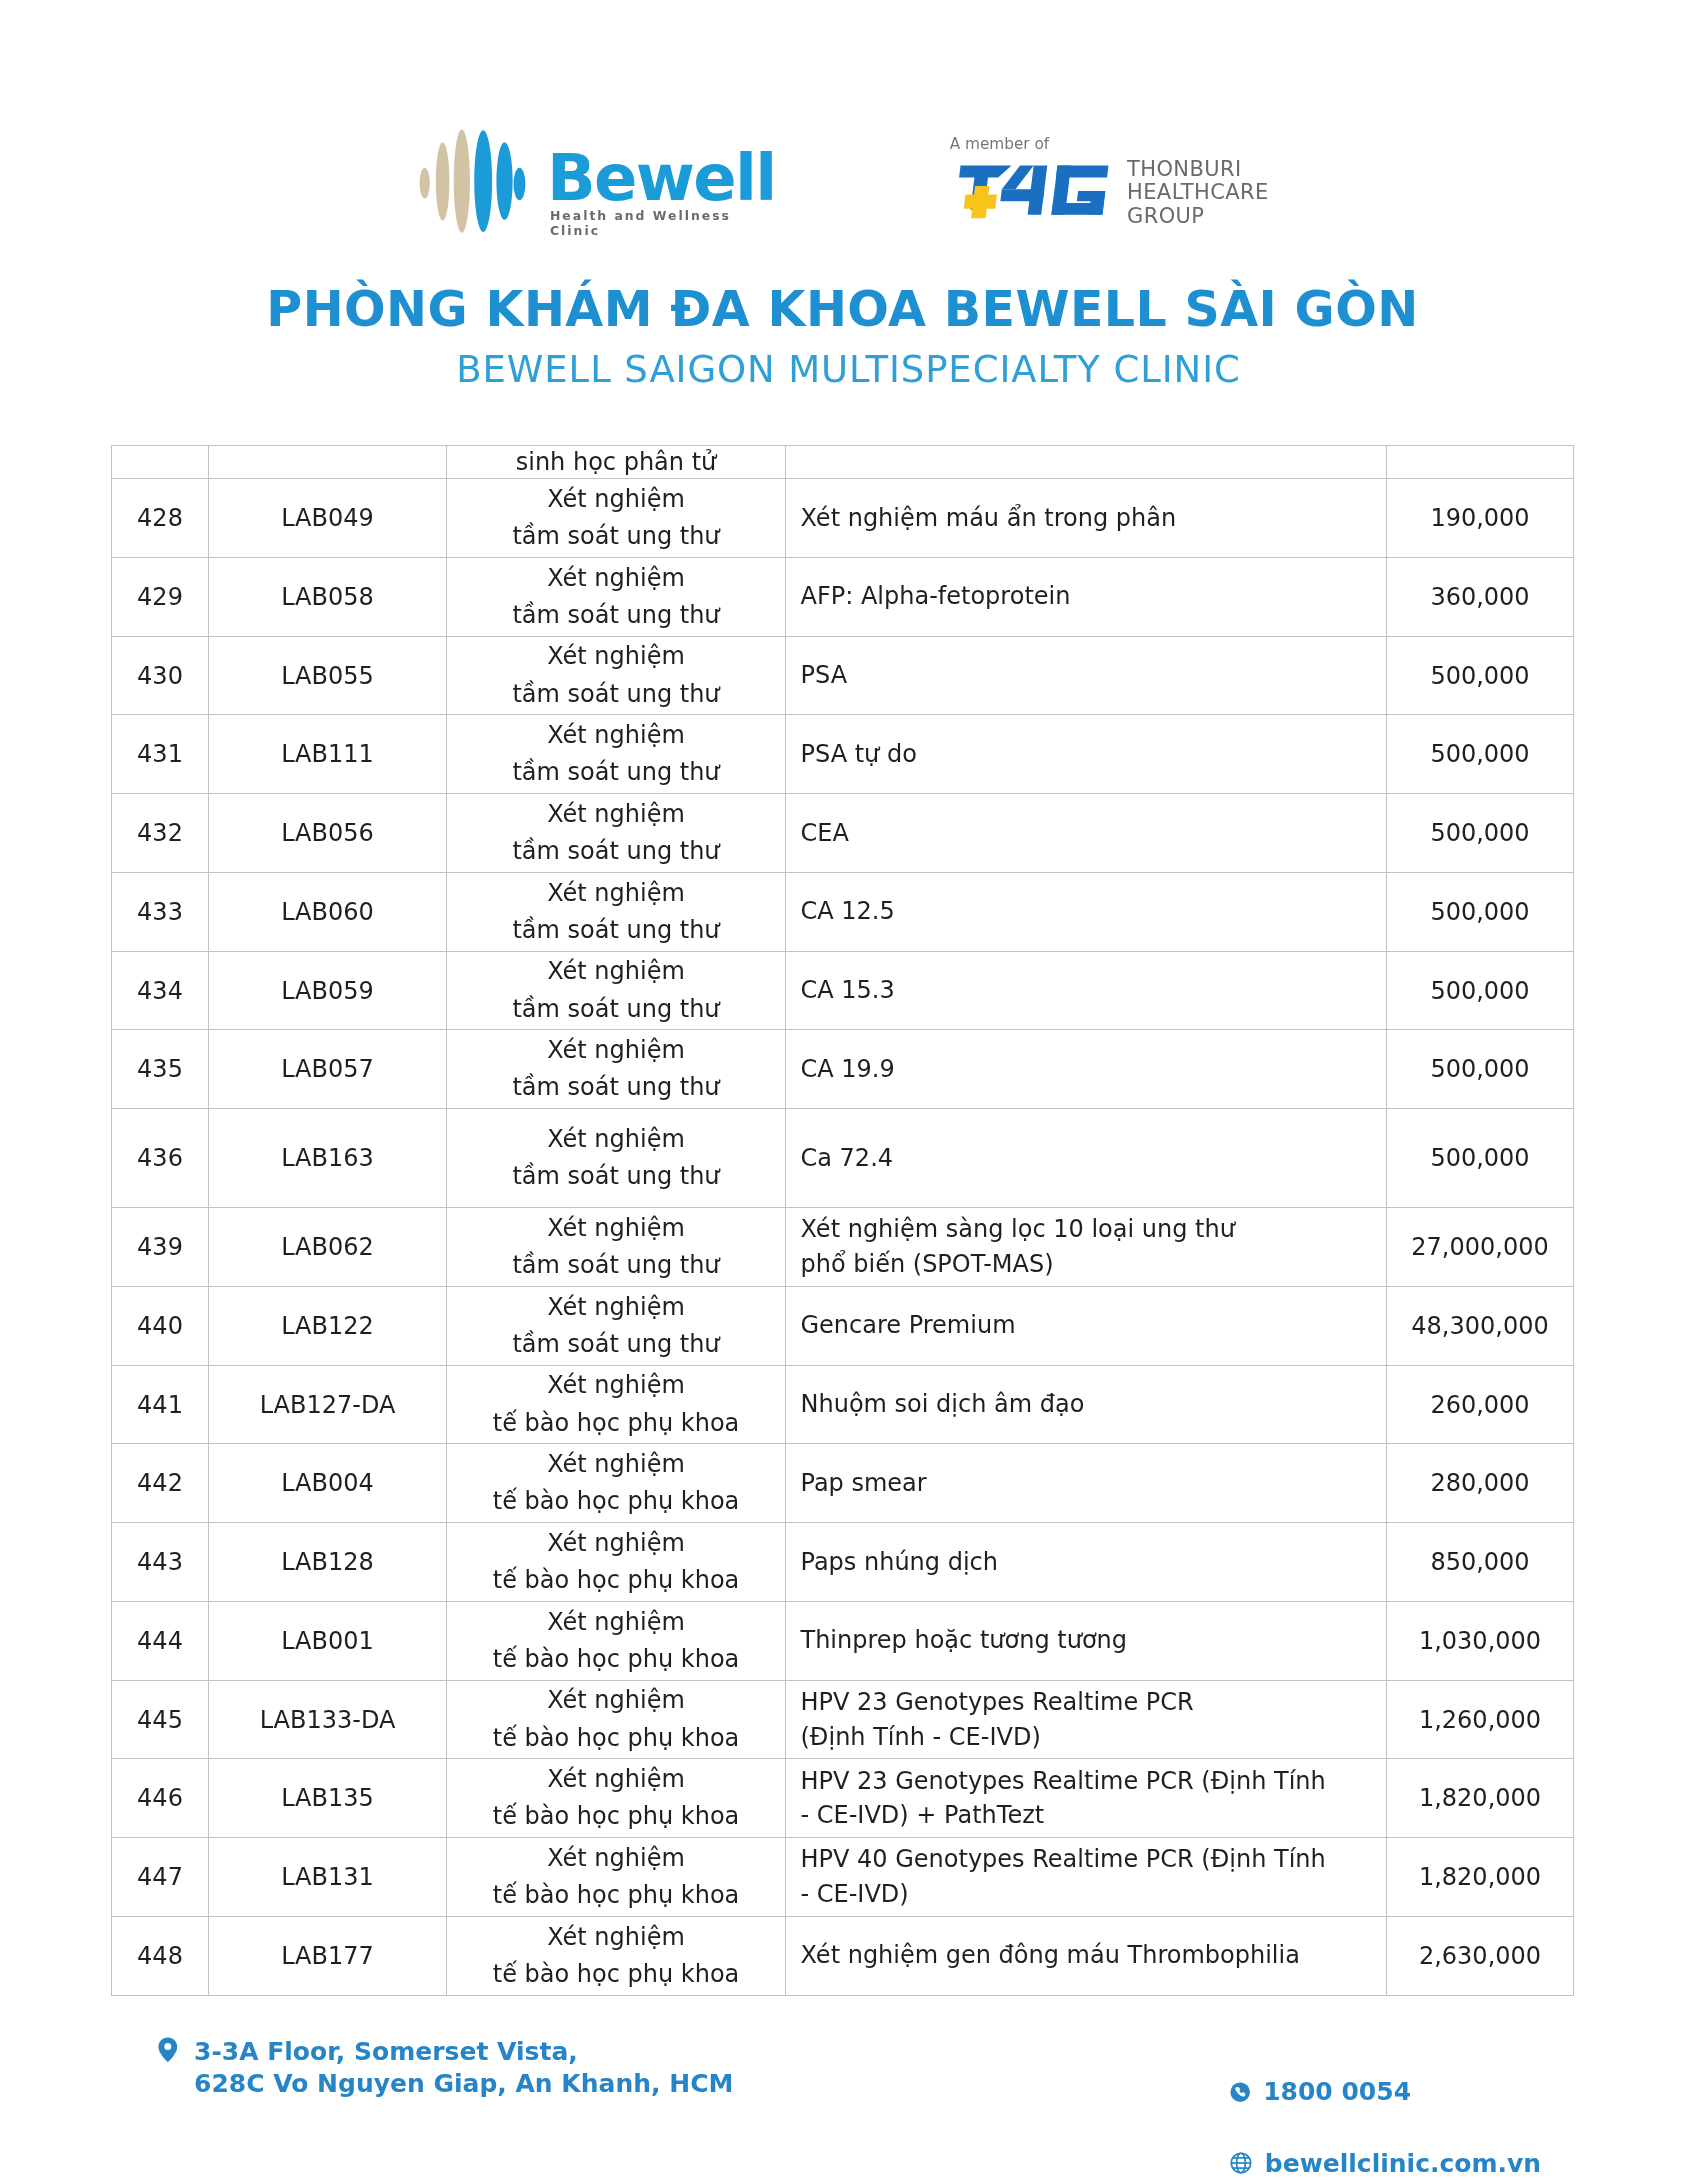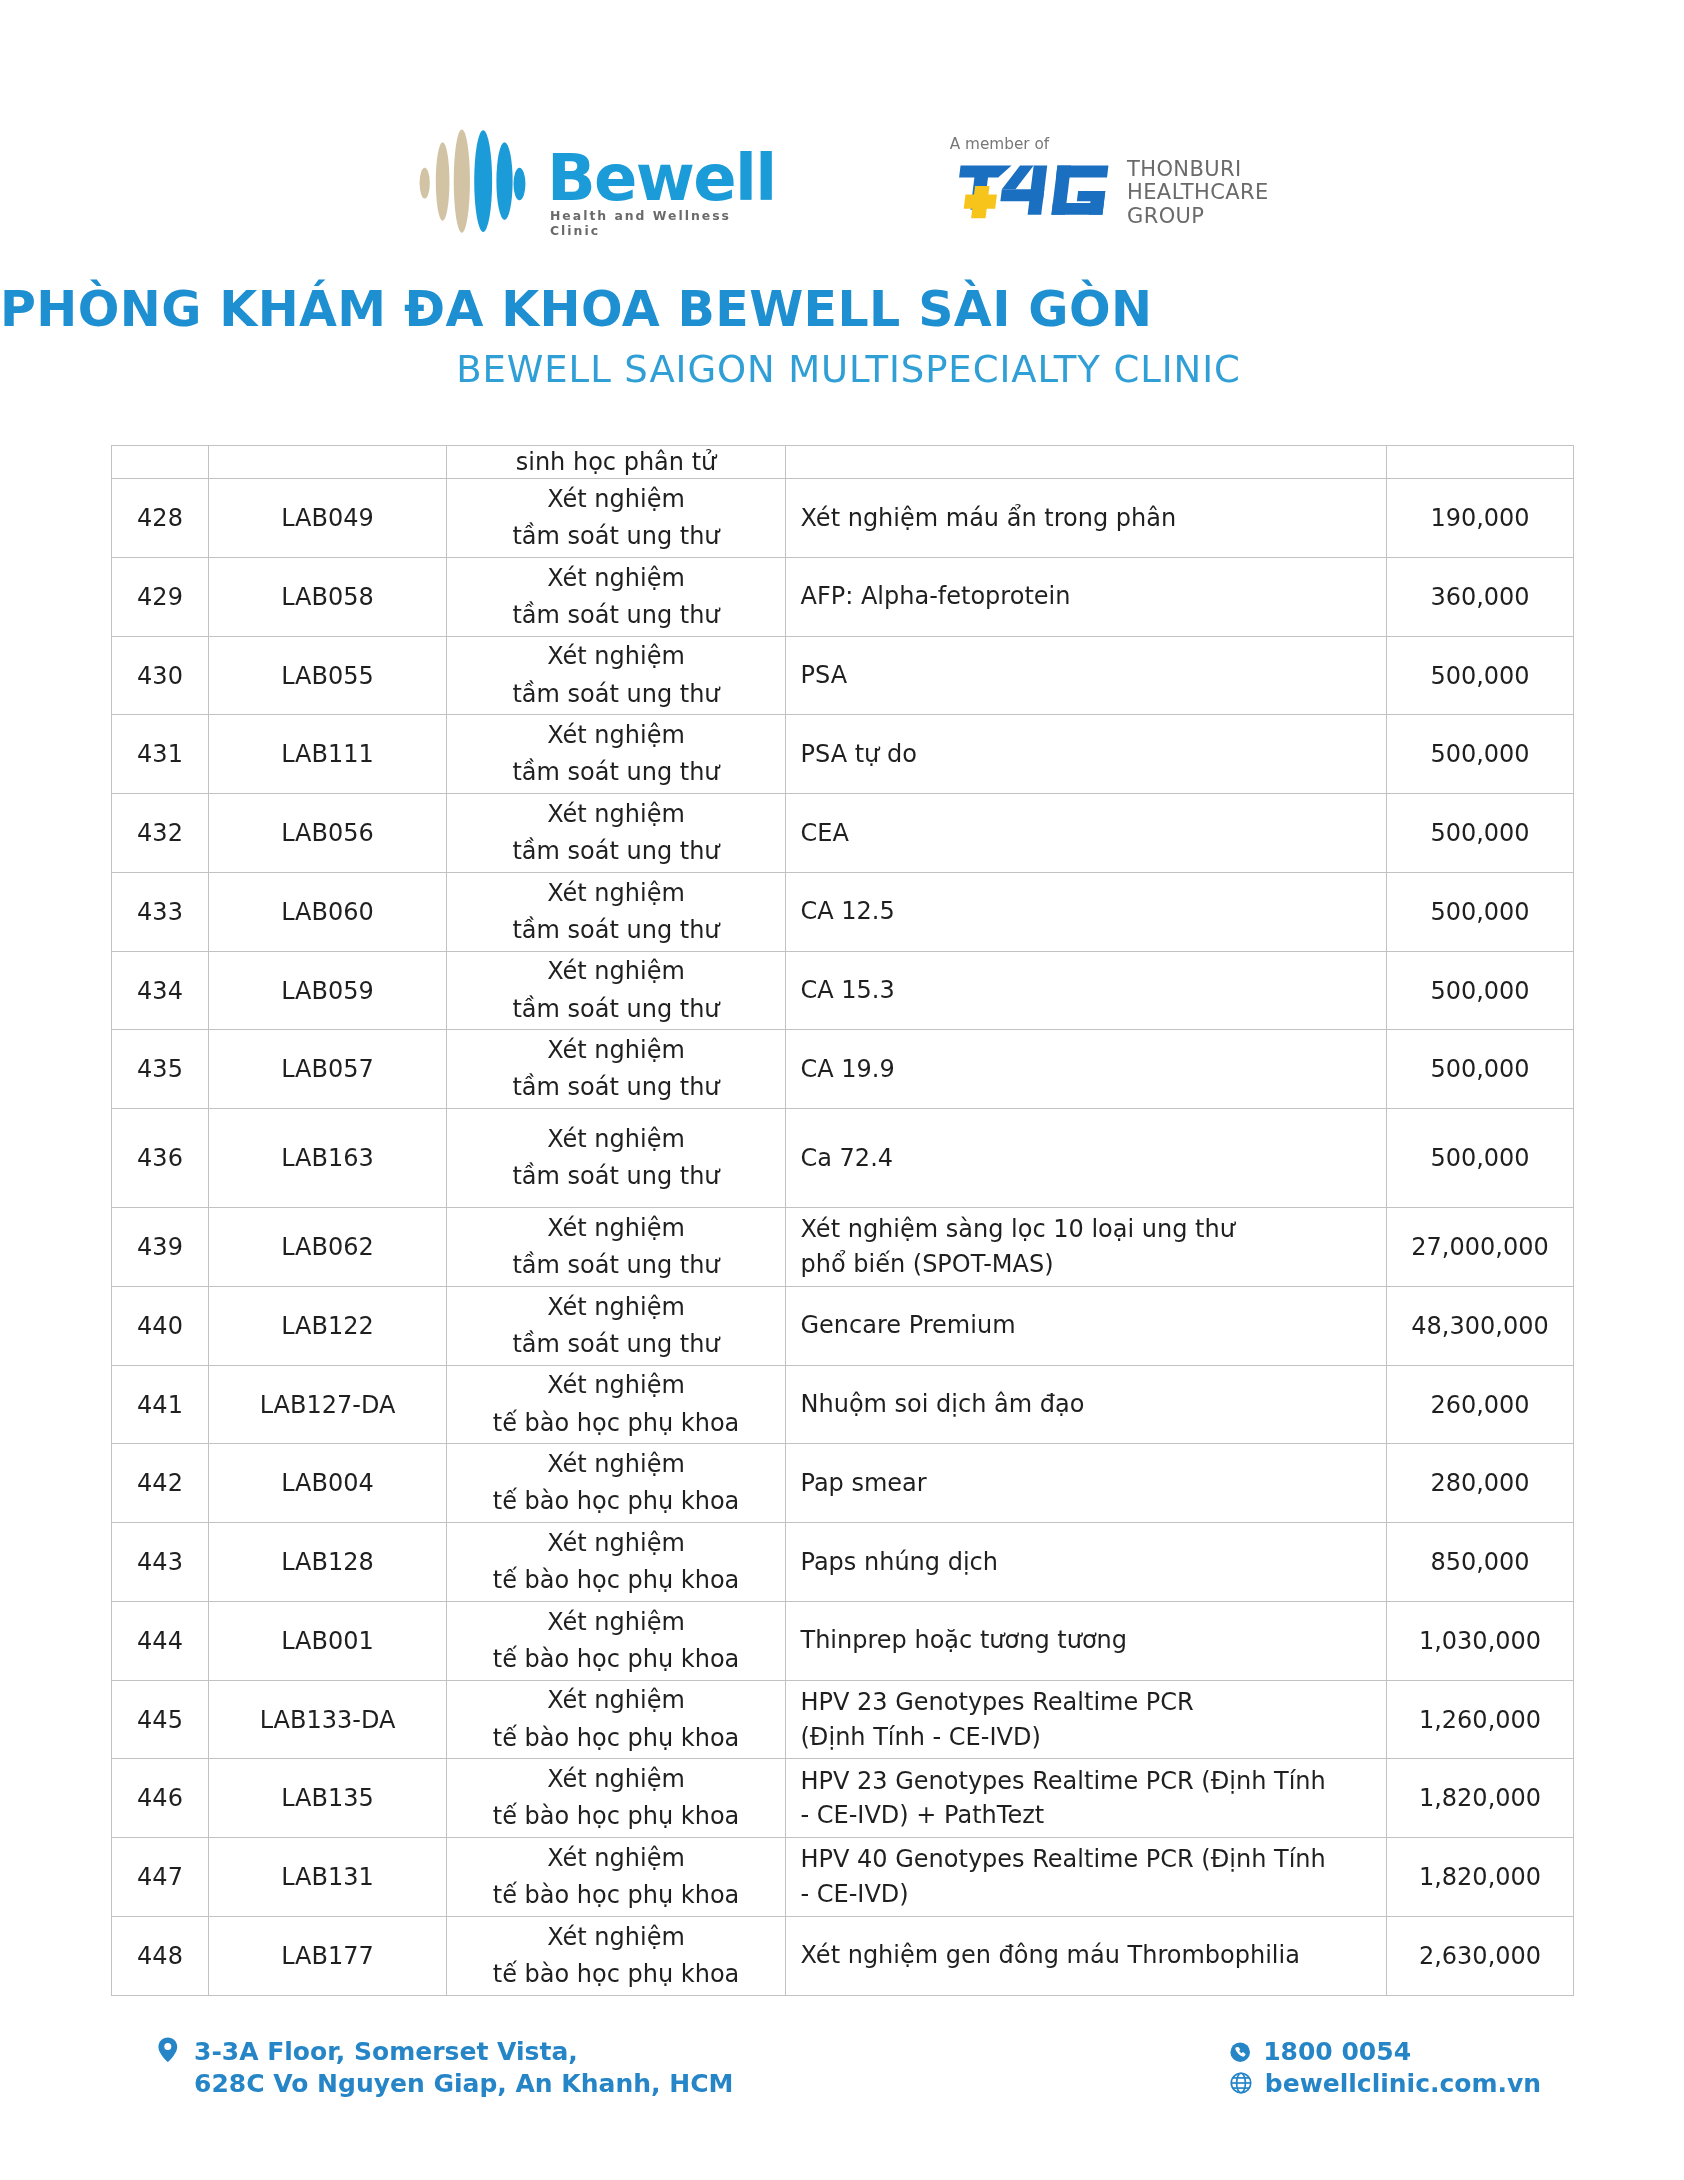--- a/index.html
+++ b/index.html
@@ -13,21 +13,21 @@
   .soundwave{position:absolute; left:0; top:0;}
   .bewell-word{position:absolute; left:130px; top:20.4px; font-size:64px; font-weight:bold;
     line-height:1; letter-spacing:-1.7px; color:var(--brand-blue,#1b9cd8);}
   .bewell-tagline{position:absolute; left:133px; top:82px; font-size:12.4px; font-weight:600;
     letter-spacing:2px; color:var(--gray-text,#6a6a6a);}
   .thg-logo{position:absolute; left:948px; top:135px; width:358px; height:102px;}
   .member-of{position:absolute; left:1.7px; top:0; font-size:15.3px; color:#777;}
   .thg-mark{position:absolute; left:0; top:22px;}
   .thg-name{position:absolute; left:179px; top:23px; font-size:21px; line-height:23.4px;
     color:var(--gray-text,#6a6a6a); letter-spacing:0.4px; font-weight:500;}
-  .doc-title{position:absolute; left:0; top:281px; width:100%; margin:0; 
+  .doc-title{position:absolute; left:0; top:281px; width:100%; margin:0; text-align:center;
     font-size:49px; font-weight:bold; letter-spacing:0.4px; color:var(--title-blue,#1e8fd0);}
   .doc-subtitle{position:absolute; left:0; top:342px; width:100%; margin:6px; text-align:center;
     font-size:37px; font-weight:400; letter-spacing:0.9px; color:var(--subtitle-blue,#2f9fd6);}
   
   table.price-table{
     position:absolute; left:111px; top:445px; width:1463px;
     border-collapse:collapse; table-layout:fixed;
     font-size:24px; color:var(--table-text,#1f1f1f);
   }
   .price-table td{
@@ -40,21 +40,21 @@
   .price-table tr{height:68px;}
   .price-table tr.partial-row{height:33px;}
   .price-table tr.partial-row td{line-height:1.2;}
   .price-table tr.row-tall{height:99px;}
   
   .footer-left-icon{position:absolute; left:158px; top:2037px;}
   .footer-address{position:absolute; left:194px; top:2036px; font-size:25px; font-weight:600;
     line-height:31.5px; color:var(--footer-blue,#2585c7);}
   .footer-right{position:absolute; left:1230px; top:2036px; font-size:25px; font-weight:600;
     line-height:31.5px; color:var(--footer-blue,#2585c7);}
-  .footer-row{display:flex; align-items:center; height:31.5px; gap:12.8px;}
+  .footer-row{display:flex; align-items:center; height:31.5px; gap:12.8px;margin-top:40px;}
   .footer-row svg{flex:0 0 auto;}
 </style>
 </head>
 <body>
 
 <div class="page">
 
   <div class="bewell-logo">
     <svg class="soundwave" width="111" height="111" viewBox="0 0 130 130">
       <ellipse cx="9" cy="67" rx="6" ry="18" style="fill:var(--logo-tan,#d2c3a5)"></ellipse>

